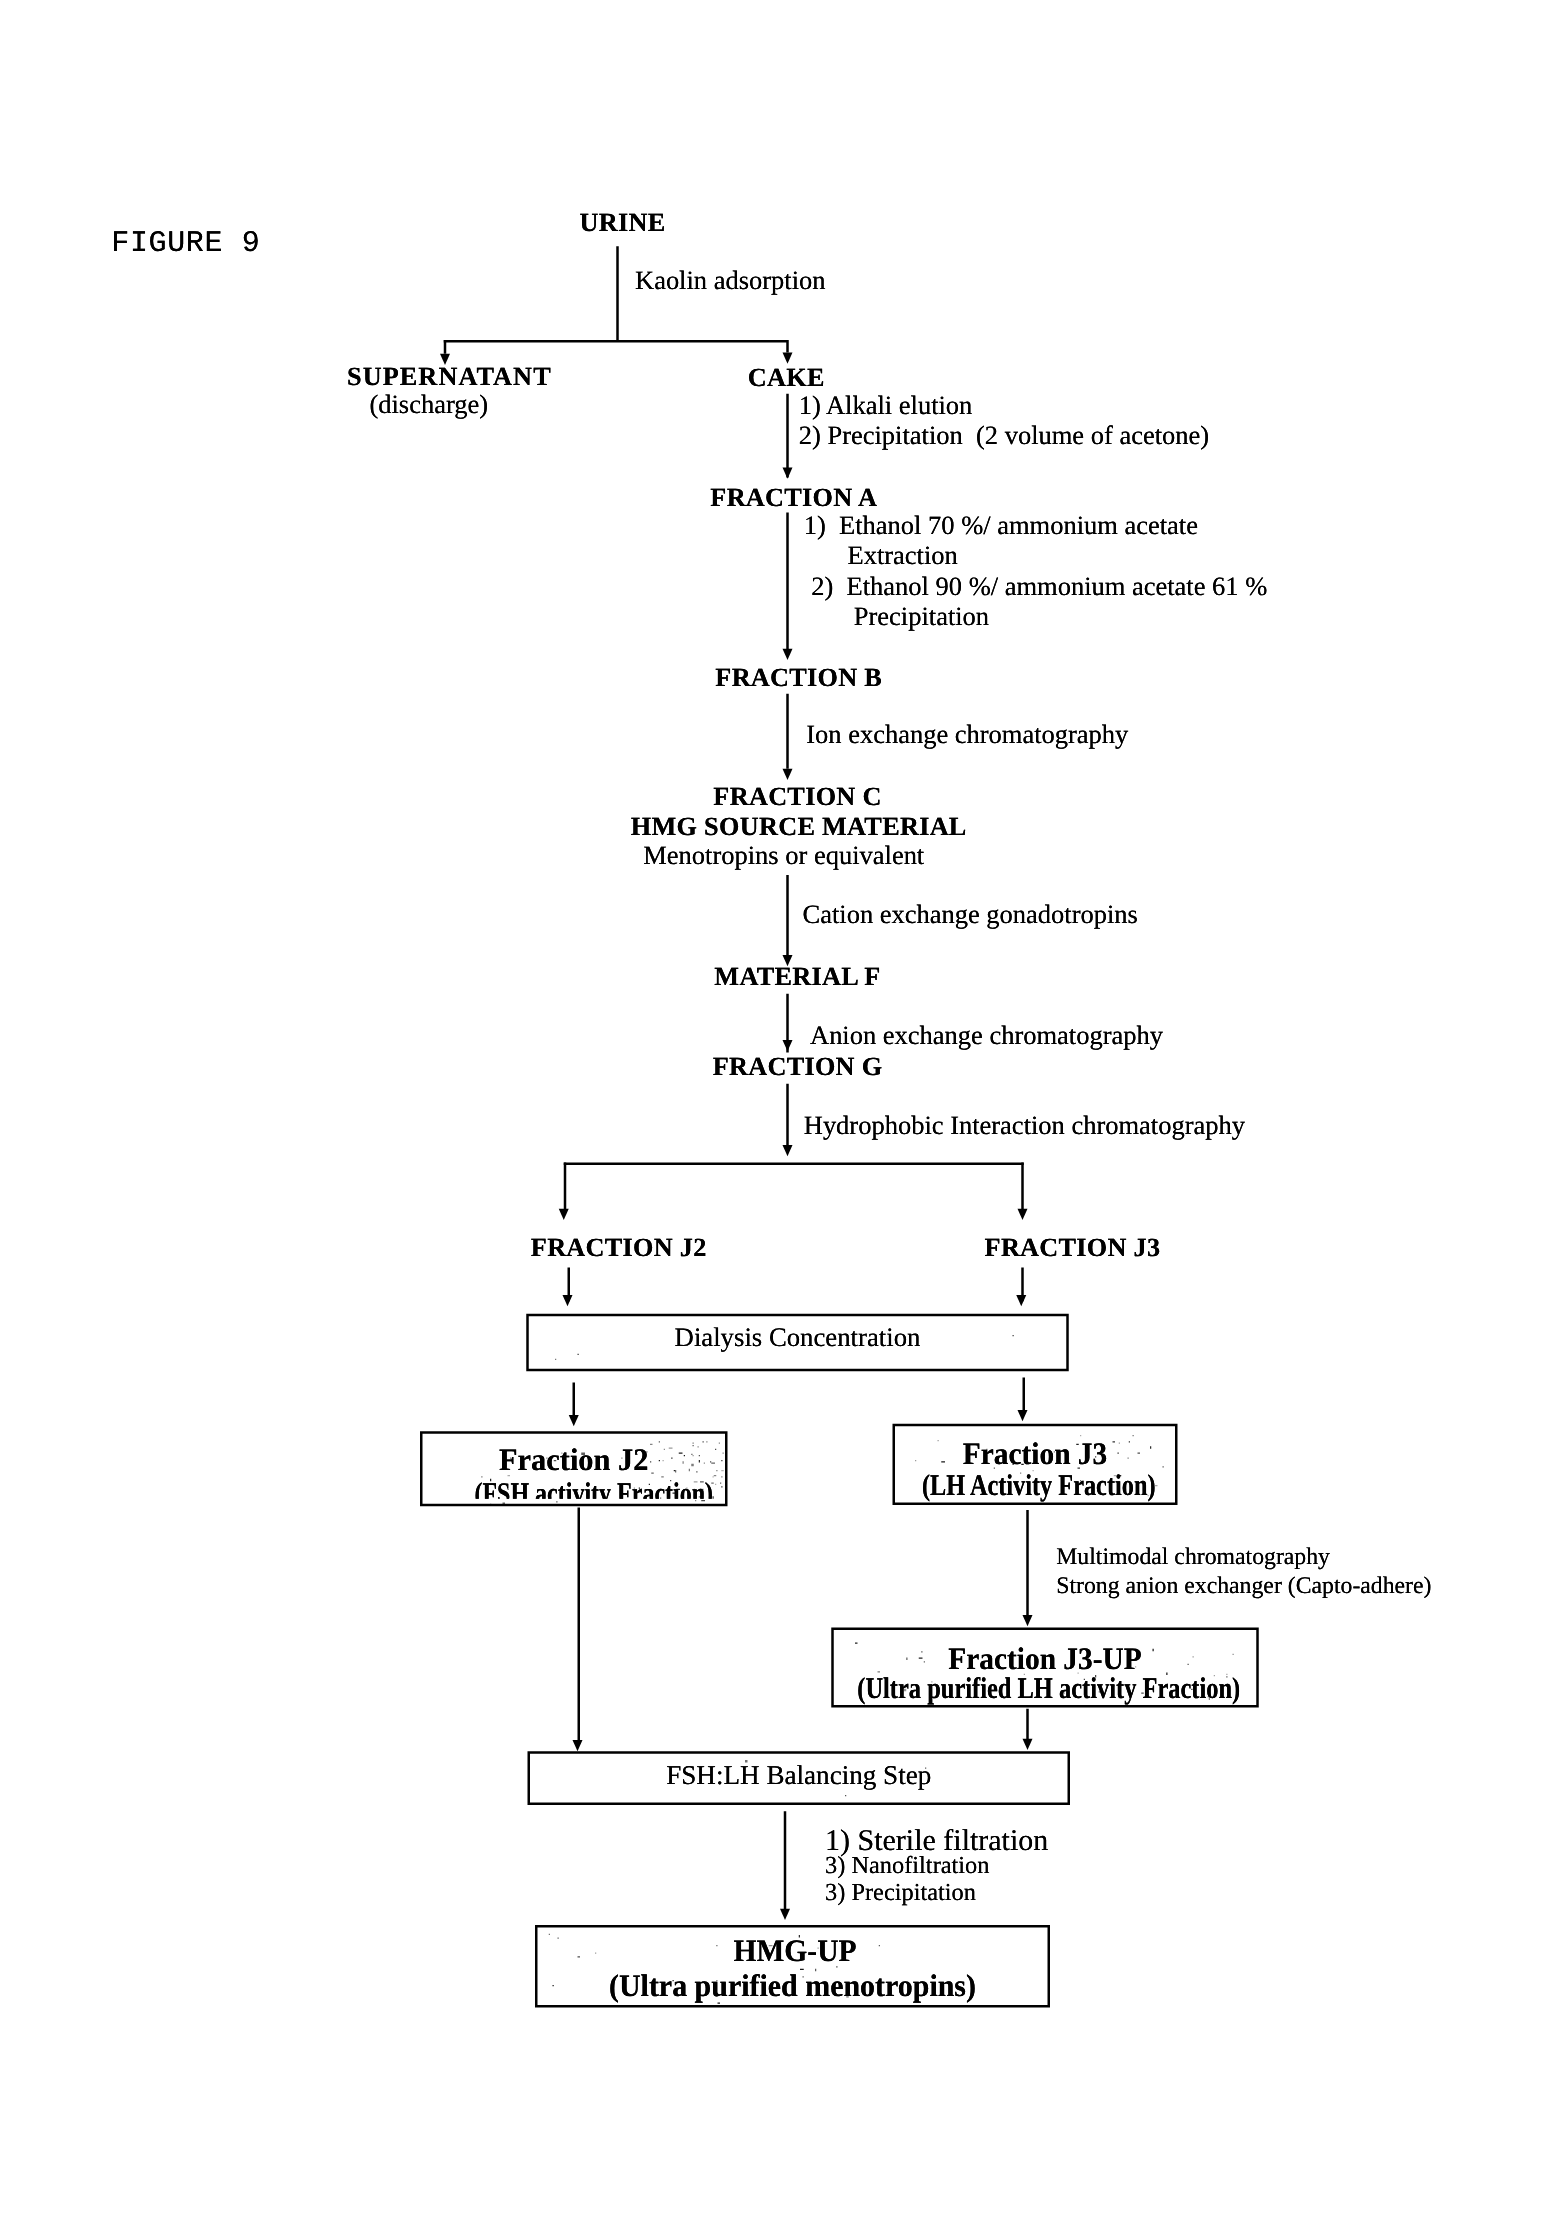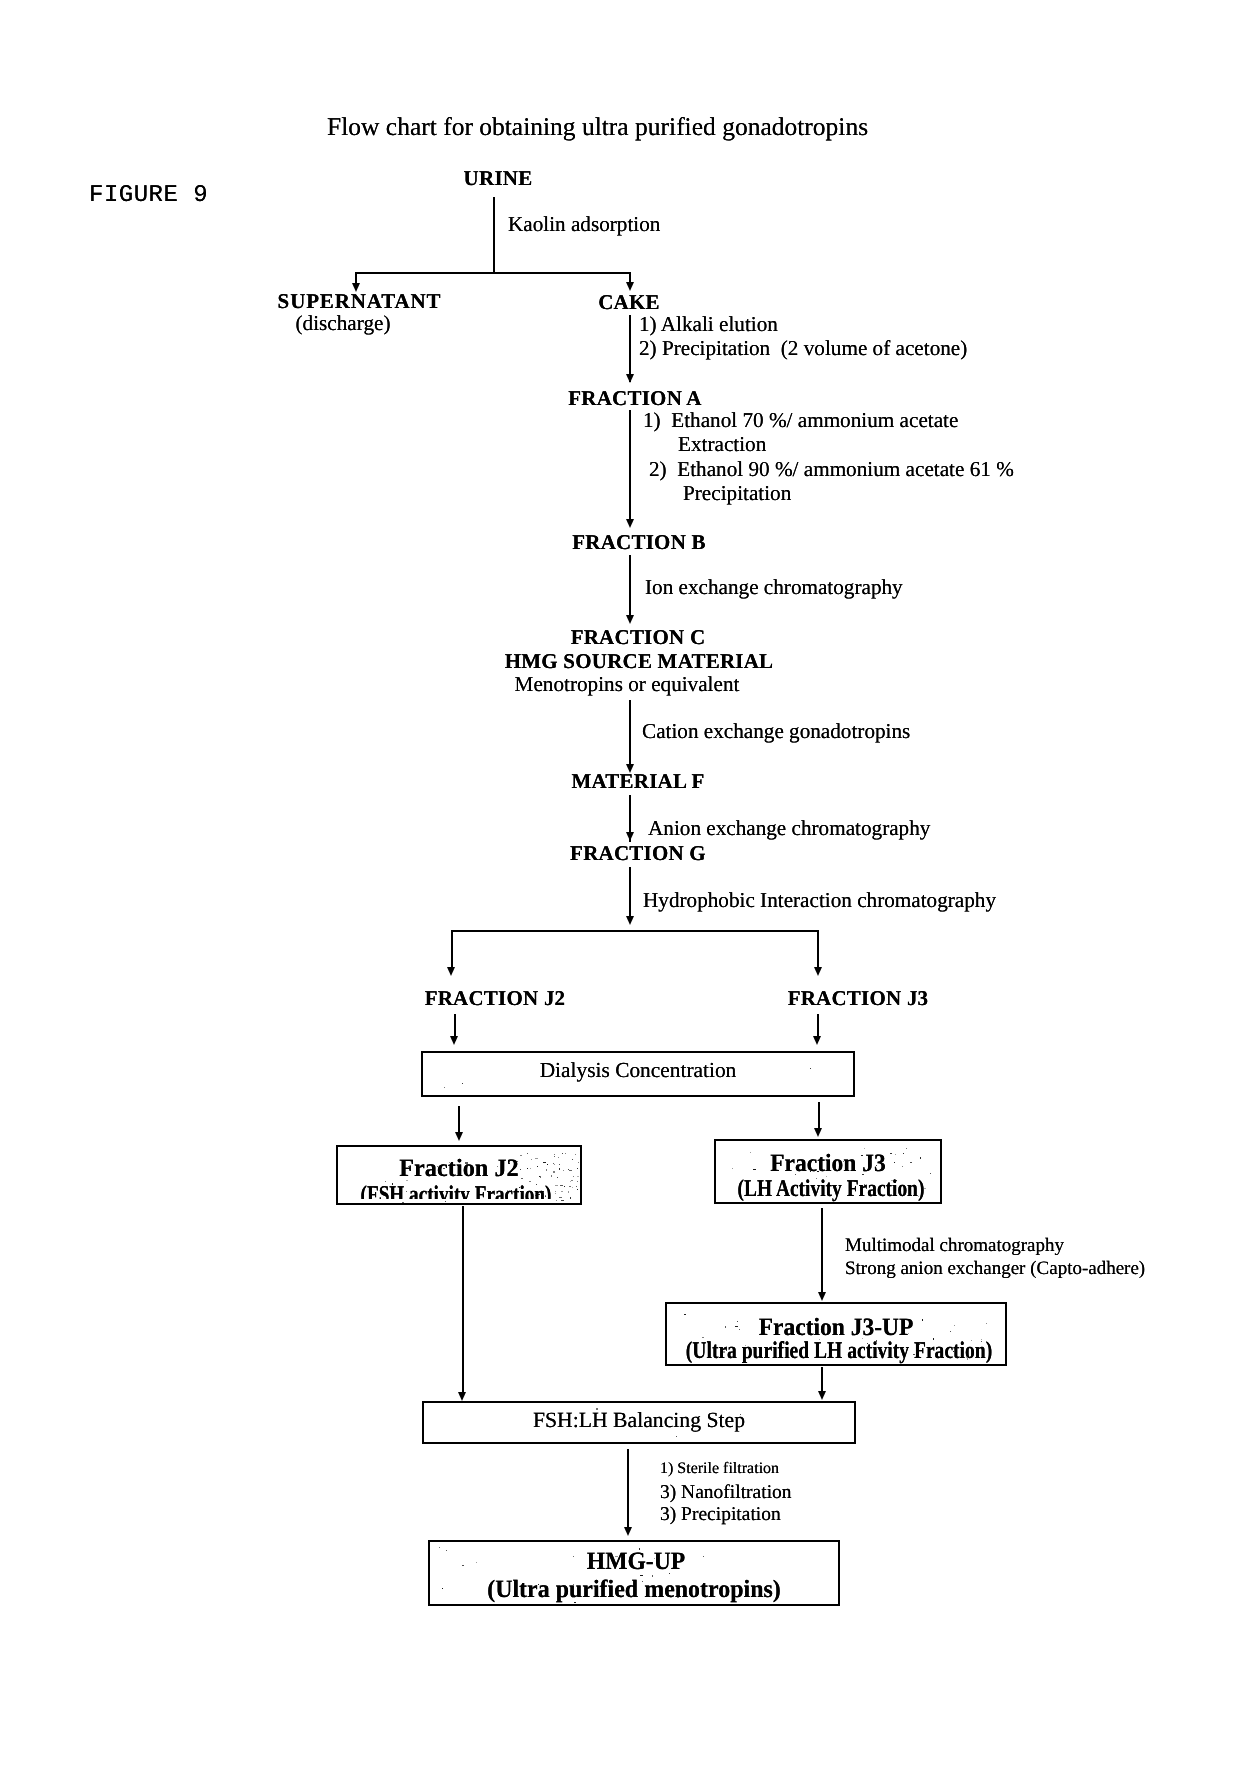--- a/index.html
+++ b/index.html
@@ -15,21 +15,20 @@
   .box{position:absolute;border:2px solid #000;background:#fff;box-sizing:border-box;}
   #speckle-layer{position:absolute;left:0;top:0;width:1240px;height:1783px;pointer-events:none;}
   .ah{position:absolute;width:0;height:0;border-left:4.5px solid transparent;
       border-right:4.5px solid transparent;border-top:9px solid #000;}
 </style>
 </head>
 <body>
 
 <div id="page">
 
-  <div class="t" style="left:327px;top:114px;font-size:25.5px;">Flow chart for obtaining ultra purified gonadotropins</div>
 
   <div class="t mono" style="left:89px;top:184px;font-size:24px;">FIGURE 9</div>
 
   <div class="t b ctr caps" style="left:498px;top:168px;font-size:21px;">URINE</div>
 
   <div class="vl" style="left:493px;top:197px;height:75px;"></div>
   <div class="t" style="left:508px;top:214px;">Kaolin adsorption</div>
 
   <div class="hl" style="left:354.5px;top:272px;width:275.5px;"></div>
   <div class="vl" style="left:354.5px;top:272px;height:11px;"></div>
@@ -93,21 +92,21 @@
   <div class="box" style="left:421px;top:1051px;width:434px;height:46px;"></div>
   <div class="t ctr" style="left:638px;top:1060px;font-size:21.4px;">Dialysis Concentration</div>
 
   <div class="vl" style="left:458px;top:1106px;height:26px;"></div>
   <div class="ah" style="left:454.5px;top:1132px;"></div>
   <div class="vl" style="left:817.5px;top:1102px;height:26px;"></div>
   <div class="ah" style="left:814px;top:1128px;"></div>
 
   <div class="box" style="left:336px;top:1145px;width:246px;height:60px;"></div>
   <div class="t b ctr" style="left:459px;top:1156px;font-size:25px;transform:translateX(-50%) scaleX(0.973);">Fraction J2</div>
-  <div style="position:absolute;left:334px;top:1183px;width:242px;height:15.5px;overflow:hidden;">
+  <div style="position:absolute;left:353px;top:1183px;width:242px;height:15.5px;overflow:hidden;">
     <div class="t b ctr" style="left:121.5px;top:0;font-size:24px;transform:translateX(-50%) scaleX(0.80);">(FSH activity Fraction)</div>
   </div>
 
   <div class="box" style="left:714px;top:1139px;width:228px;height:65px;"></div>
   <div class="t b ctr" style="left:828px;top:1151px;font-size:25px;transform:translateX(-50%) scaleX(0.94);">Fraction J3</div>
   <div class="t b ctr" style="left:831px;top:1177px;font-size:24px;transform:translateX(-50%) scaleX(0.81);">(LH Activity Fraction)</div>
 
   <div class="vl" style="left:461.8px;top:1206px;height:186px;"></div>
   <div class="ah" style="left:458.3px;top:1392px;"></div>
 
@@ -121,21 +120,21 @@
   <div class="t b ctr" style="left:839px;top:1339px;font-size:24px;transform:translateX(-50%) scaleX(0.815);">(Ultra purified LH activity Fraction)</div>
 
   <div class="vl" style="left:821px;top:1367px;height:25px;"></div>
   <div class="ah" style="left:817.8px;top:1391px;"></div>
 
   <div class="box" style="left:421.5px;top:1400.5px;width:434px;height:43.5px;"></div>
   <div class="t ctr" style="left:639px;top:1410px;font-size:21.7px;">FSH:LH Balancing Step</div>
 
   <div class="vl" style="left:627px;top:1449px;height:79px;"></div>
   <div class="ah" style="left:623.5px;top:1527px;"></div>
-  <div class="t" style="left:660px;top:1461px;font-size:16px;">1) Sterile filtration</div>
+  <div class="t" style="left:660px;top:1461px;font-size:24px;">1) Sterile filtration</div>
   <div class="t" style="left:660px;top:1483px;font-size:19.5px;">3) Nanofiltration</div>
   <div class="t" style="left:660px;top:1505px;font-size:19.5px;">3) Precipitation</div>
 
   <div class="box" style="left:427.5px;top:1539.5px;width:412.5px;height:66.5px;"></div>
   <div class="t b ctr" style="left:636px;top:1549px;font-size:25px;transform:translateX(-50%) scaleX(0.945);">HMG-UP</div>
   <div class="t b ctr" style="left:634px;top:1577px;font-size:25px;transform:translateX(-50%) scaleX(0.958);">(Ultra purified menotropins)</div>
 
   <div id="speckle-layer">
       <i style="position:absolute;left:556.3px;top:1199.6px;width:1px;height:1px;background:#000;opacity:0.48"></i>
       <i style="position:absolute;left:541.2px;top:1190.5px;width:3px;height:1px;background:#000;opacity:0.89"></i>

